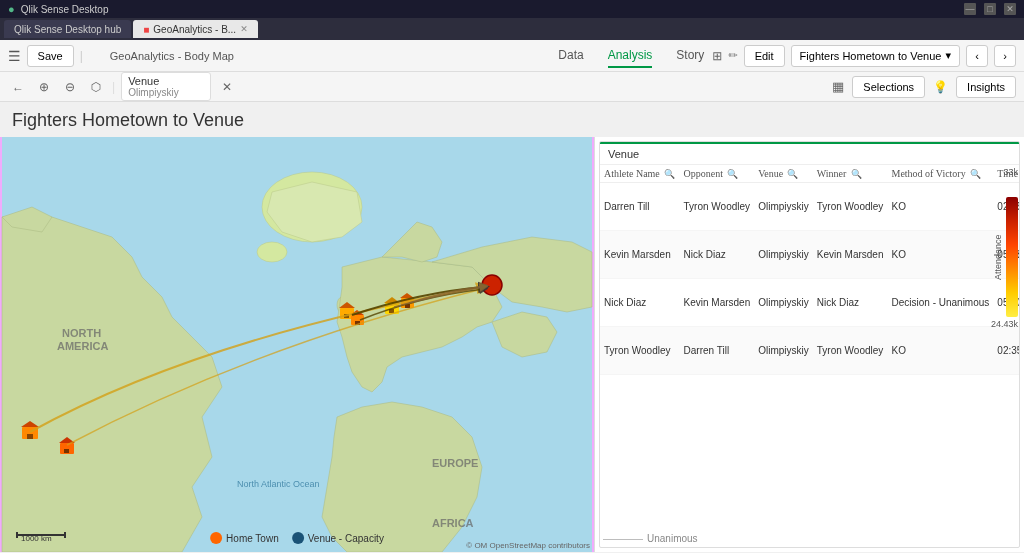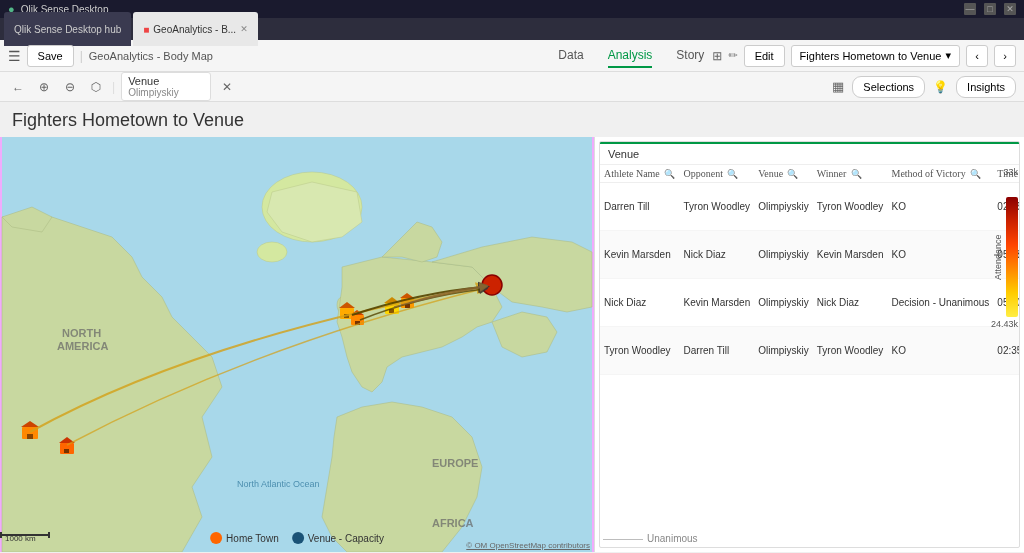--- a/index.html
+++ b/index.html
@@ -29,21 +29,21 @@
       padding: 0 4px;
       gap: 2px;
     }
     .tab {
       background: #3a3a50;
       color: #ccc;
       font-size: 10px;
       padding: 2px 10px;
       border-radius: 3px 3px 0 0;
       cursor: pointer;
-      height: 34px;
+      height: 18px;
       display: flex;
       align-items: center;
       gap: 4px;
     }
     .tab.active { background: #e8e8e8; color: #333; }
     .tab-close { color: #888; font-size: 9px; cursor: pointer; }
 
     
     .toolbar {
       background: #f5f5f5;
@@ -135,21 +135,21 @@
       color: #666;
       width: 20px;
       height: 20px;
       display: flex;
       align-items: center;
       justify-content: center;
     }
     .sub-toolbar-btn {
       background: #fff;
       border: 1px solid #ccc;
-      border-radius: 9px;
+      border-radius: 3px;
       padding: 2px 10px;
       font-size: 11px;
       cursor: pointer;
       height: 22px;
       display: flex;
       align-items: center;
       gap: 4px;
     }
 
     
@@ -197,21 +197,21 @@
     .legend-dot {
       width: 12px;
       height: 12px;
       border-radius: 50%;
     }
 
     
     .scale-bar {
       position: absolute;
       bottom: 8px;
-      left: 0;
+      left: 16px;
       font-size: 9px;
       color: #333;
     }
 
     
     .right-panel {
       width: 430px;
       display: flex;
       flex-direction: column;
       background: #fff;
@@ -283,21 +283,21 @@
     <span>GeoAnalytics - B...</span>
     <span class="tab-close">✕</span>
   </div>
 </div>
 
 <div class="toolbar">
   <div class="toolbar-left">
     <span class="toolbar-menu">☰</span>
     <button class="toolbar-btn">Save</button>
     <span style="color:#ccc;">|</span>
-    <span style="font-size:11px;color:#555;">GeoAnalytics - Body Map</span>
+    <span style="font-size:11px;color:#555;margin-left:21px;">GeoAnalytics - Body Map</span>
   </div>
   <div class="toolbar-center">
     <span class="toolbar-tab">Data</span>
     <span class="toolbar-tab active">Analysis</span>
     <span class="toolbar-tab">Story</span>
   </div>
   <div class="toolbar-right">
     <span style="font-size:12px;color:#666;">⊞</span>
     <span style="font-size:11px;color:#666;">✏</span>
     <button class="toolbar-btn">Edit</button>
@@ -433,21 +433,21 @@
     <div class="scale-bar">
       <svg width="55" height="14">
         <rect x="0" y="6" width="50" height="2" fill="#333"></rect>
         <rect x="0" y="4" width="2" height="6" fill="#333"></rect>
         <rect x="48" y="4" width="2" height="6" fill="#333"></rect>
         <text x="5" y="13" font-size="8" fill="#333" font-family="Arial">1000 km</text>
       </svg>
     </div>
 
     
-    <div style="position:absolute;bottom:2px;right:4px;font-size:8px;color:#666;text-decoration:underline;">
+    <div style="position:absolute;bottom:2px;right:4px;font-size:8px;color:#666;">
       <span>© OM OpenStreetMap contributors</span>
     </div>
 
     
     <div class="map-legend">
       <div class="legend-item">
         <div class="legend-dot" style="background:#ff6600;"></div>
         <span>Home Town</span>
       </div>
       <div class="legend-item">

